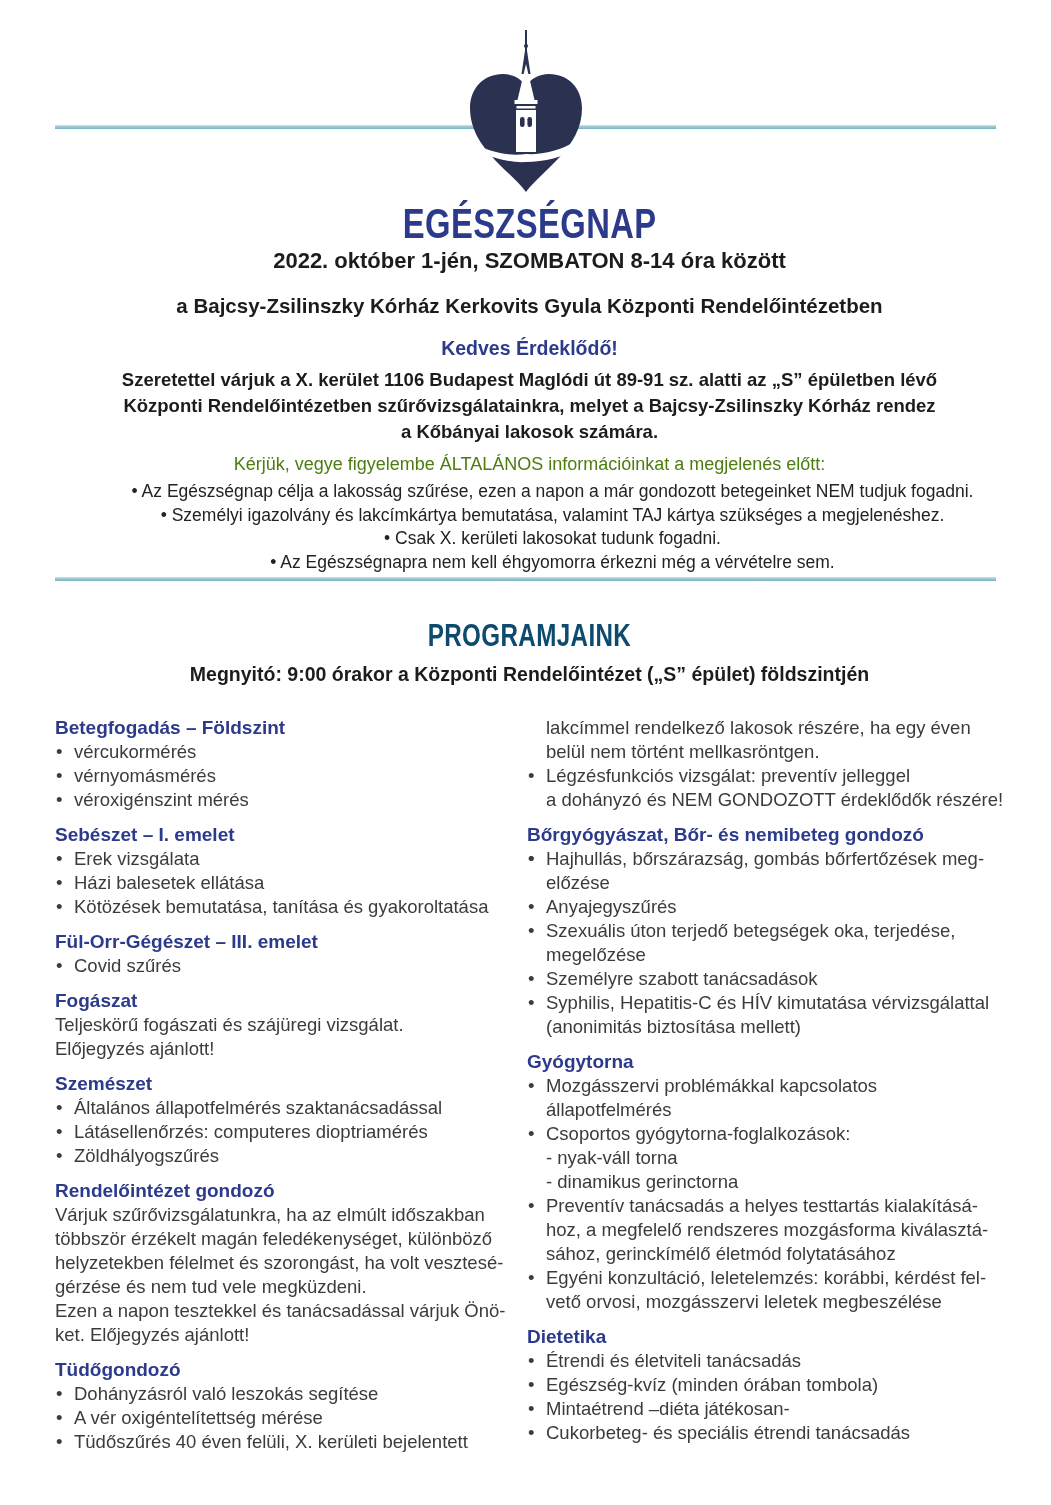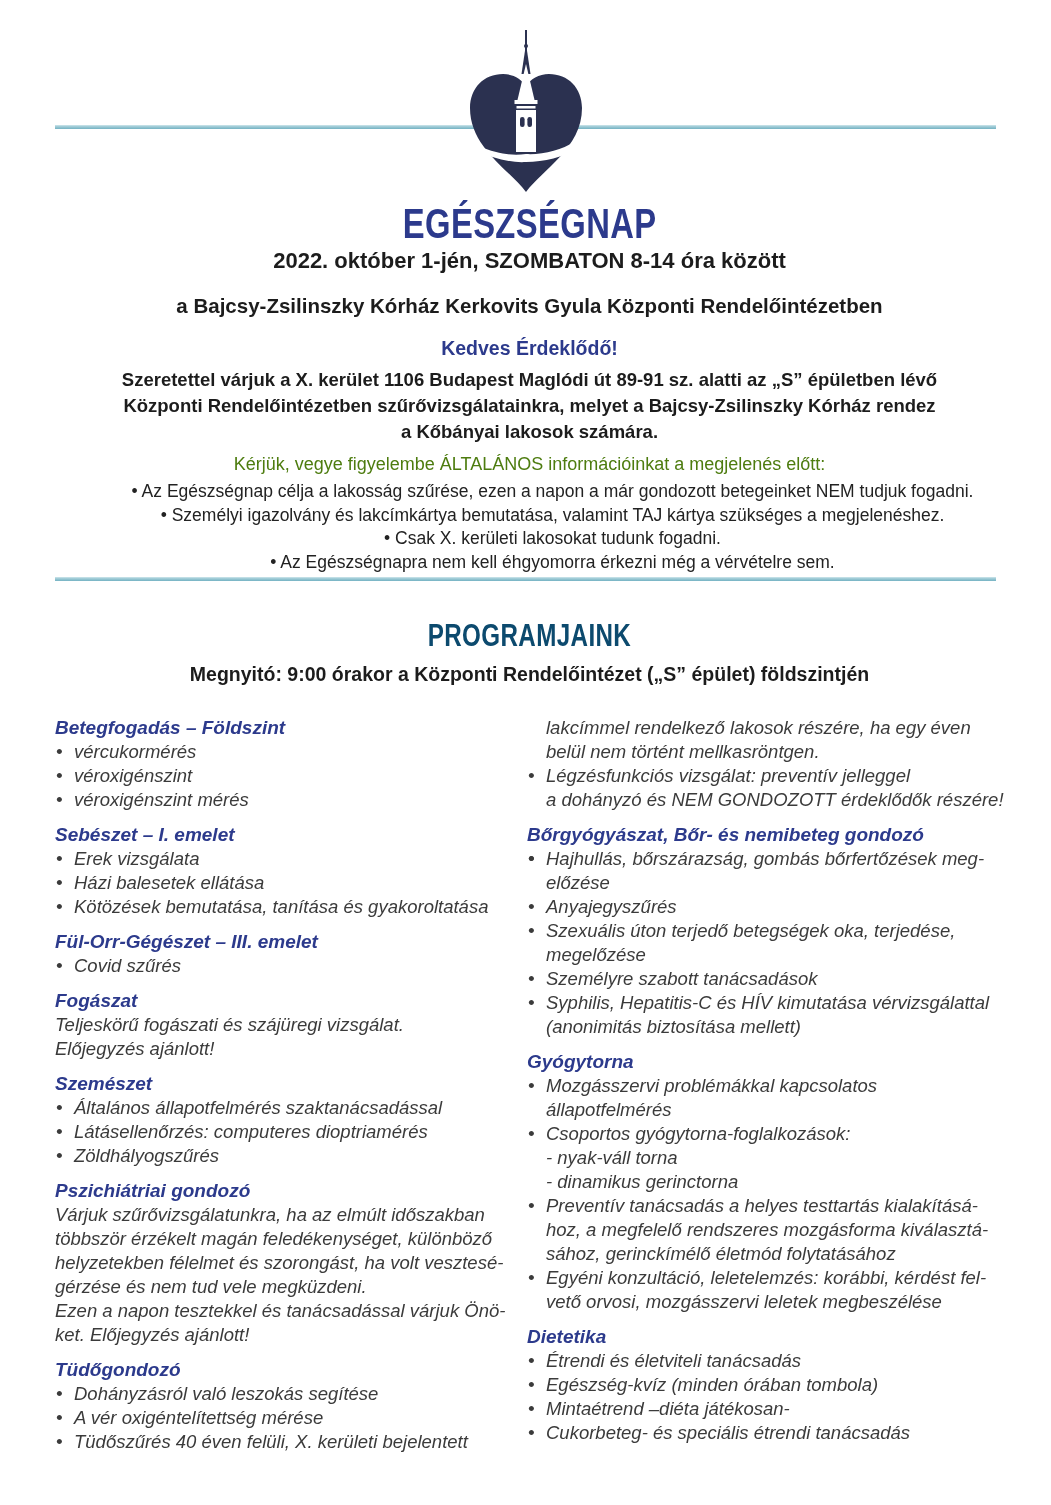--- a/index.html
+++ b/index.html
@@ -24,21 +24,21 @@
   .intro     { top:363px; font-size:18.5px; font-weight:bold; line-height:26px; }
   .info-title{ top:450px; font-size:18px; font-weight:normal; color:#4d7c0f; }
   .info-bullets { top:476px; font-size:17.5px; line-height:23.5px; color:#222;padding-left:23px; }
   .prog-title{ top:614px; font-size:31px; font-weight:bold; color:#0c4a6e; }
   .opening   { top:659px; font-size:19.5px; font-weight:bold; }
 
   .columns { position:absolute; top:716px; left:55px; display:flex; align-items:flex-start; }
   .col { flex:none; }
   .col-left  { width:452px; }
   .col-right { width:472px; margin-left:20px; }
-  .psec { margin-bottom:11px;font-style:italic; }
+  .psec { margin-bottom:11px; }
   .phead { font-size:19px; font-weight:bold; color:#2c3a8c; line-height:24px; white-space:nowrap; }
   .pitem { position:relative; font-size:18.5px; color:#3b3b3b; line-height:24px; white-space:nowrap; }
   .pitem.bullet, .pitem.cont, .pitem.sub { padding-left:19px; }
   .pitem .dot { position:absolute; left:1px; top:0; color:#3b3b3b; }
 </style>
 </head>
 <body>
 
 <div class="rule top"></div>
 
@@ -88,21 +88,21 @@
 <div class="rule mid"></div>
 
 <h2 class="abs prog-title"><span class="squeeze">PROGRAMJAINK</span></h2>
 <p class="abs opening">Megnyitó: 9:00 órakor a Központi Rendelőintézet („S” épület) földszintjén</p>
 
 <div class="columns">
   <div class="col col-left" id="col-left">
       <div class="psec">
         <div class="phead">Betegfogadás – Földszint</div>
         <div class="pitem bullet"><span class="dot">•</span><span>vércukormérés</span></div>
-        <div class="pitem bullet"><span class="dot">•</span><span>véroxigénszint</span></div>
+        <div class="pitem bullet"><span class="dot">•</span><span>vérnyomásmérés</span></div>
         <div class="pitem bullet"><span class="dot">•</span><span>véroxigénszint mérés</span></div>
       </div>
       <div class="psec">
         <div class="phead">Sebészet – I. emelet</div>
         <div class="pitem bullet"><span class="dot">•</span><span>Erek vizsgálata</span></div>
         <div class="pitem bullet"><span class="dot">•</span><span>Házi balesetek ellátása</span></div>
         <div class="pitem bullet"><span class="dot">•</span><span>Kötözések bemutatása, tanítása és gyakoroltatása</span></div>
       </div>
       <div class="psec">
         <div class="phead">Fül-Orr-Gégészet – III. emelet</div>
@@ -112,21 +112,21 @@
         <div class="phead">Fogászat</div>
         <div class="pitem text"><span>Teljeskörű fogászati és szájüregi vizsgálat.<br>Előjegyzés ajánlott!</span></div>
       </div>
       <div class="psec">
         <div class="phead">Szemészet</div>
         <div class="pitem bullet"><span class="dot">•</span><span>Általános állapotfelmérés szaktanácsadással</span></div>
         <div class="pitem bullet"><span class="dot">•</span><span>Látásellenőrzés: computeres dioptriamérés</span></div>
         <div class="pitem bullet"><span class="dot">•</span><span>Zöldhályogszűrés</span></div>
       </div>
       <div class="psec">
-        <div class="phead">Pszichiátriai gondozó</div>
+        <div class="phead">Rendelőintézet gondozó</div>
         <div class="pitem text"><span>Várjuk szűrővizsgálatunkra, ha az elmúlt időszakban<br>többször érzékelt magán feledékenységet, különböző<br>helyzetekben félelmet és szorongást, ha volt vesztesé-<br>gérzése és nem tud vele megküzdeni.<br>Ezen a napon tesztekkel és tanácsadással várjuk Önö-<br>ket. Előjegyzés ajánlott!</span></div>
       </div>
       <div class="psec">
         <div class="phead">Tüdőgondozó</div>
         <div class="pitem bullet"><span class="dot">•</span><span>Dohányzásról való leszokás segítése</span></div>
         <div class="pitem bullet"><span class="dot">•</span><span>A vér oxigéntelítettség mérése</span></div>
         <div class="pitem bullet"><span class="dot">•</span><span>Tüdőszűrés 40 éven felüli, X. kerületi bejelentett</span></div>
       </div>
     </div>
   <div class="col col-right" id="col-right">

